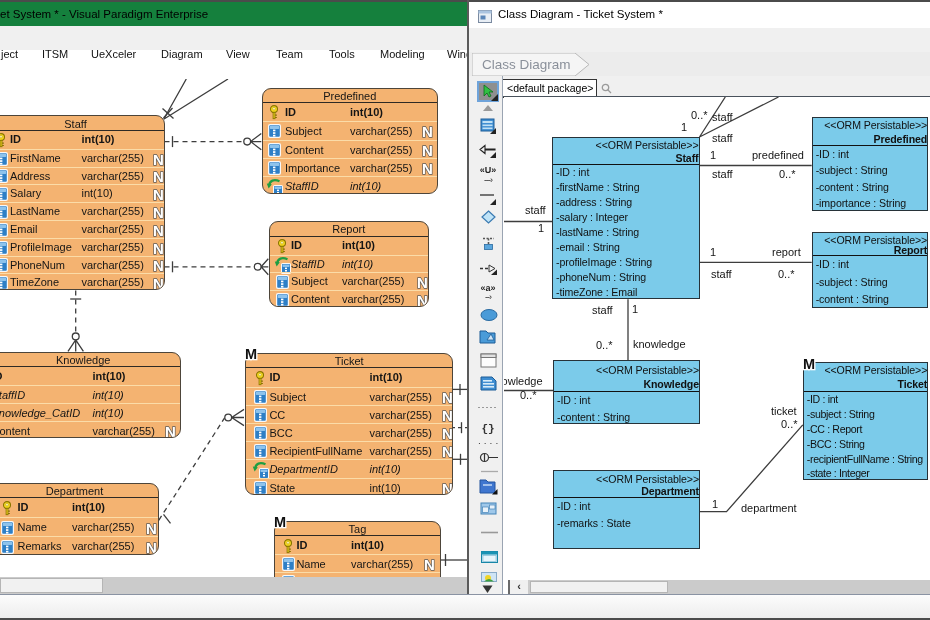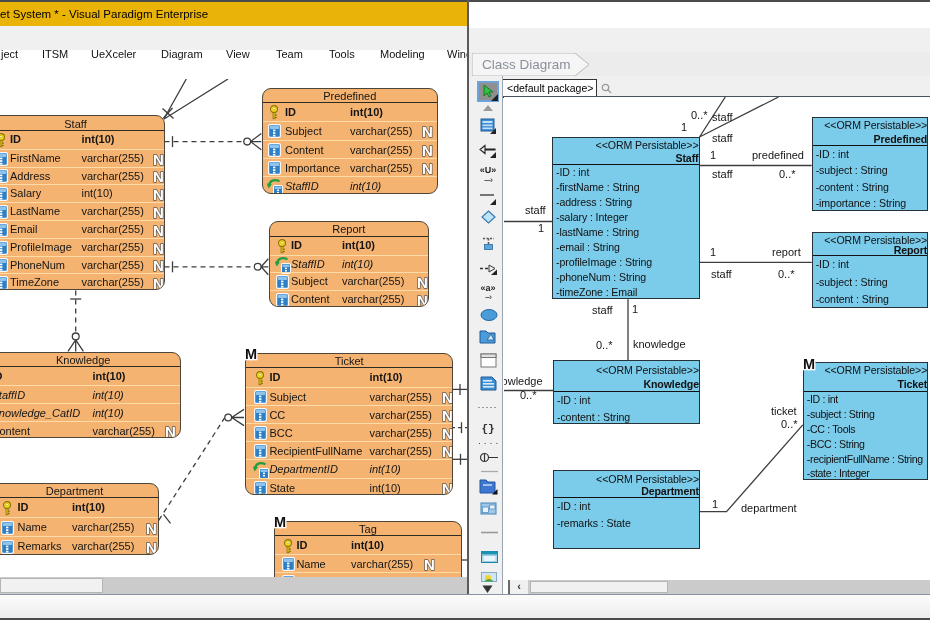--- a/index.html
+++ b/index.html
@@ -16,21 +16,21 @@
 .clsh{position:absolute;left:0;right:0;top:0;text-align:right;border-bottom:1.5px solid #111;padding-top:1.5px}
 .attr{padding-left:3px;white-space:nowrap;overflow:hidden}
 .lb{position:absolute;font-size:11px;color:#151515;white-space:nowrap}
 .tabtxt{position:absolute;font-size:13.5px;color:#8a909a}
 </style></head>
 <body>
 <div id="stage">
 
 <div class="abs" style="left:0;top:0;width:467px;height:620px;overflow:hidden">
   <div class="abs" style="left:0;top:0;width:467px;height:2px;background:#4b4b4b"></div>
-  <div class="abs" style="left:0;top:2px;width:467px;height:26px;background:#eab308">
+  <div class="abs" style="left:0;top:2px;width:467px;height:26px;background:#15803d">
     <div class="abs" style="left:0;top:6px;font-size:11.5px;color:#000">et System * - Visual Paradigm Enterprise</div>
   </div>
   <div class="abs" style="left:0;top:26px;width:467px;height:24px;background:#f0f0f0">
     <div class="mi" style="left:1px">ject</div>
     <div class="mi" style="left:42px">ITSM</div>
     <div class="mi" style="left:91px">UeXceler</div>
     <div class="mi" style="left:161px">Diagram</div>
     <div class="mi" style="left:226px">View</div>
     <div class="mi" style="left:276px">Team</div>
     <div class="mi" style="left:329px">Tools</div>
@@ -487,21 +487,21 @@
 <rect x="5" y="8.2" width="2.4" height="1.7" fill="#fff"></rect>
 <rect x="5" y="10.8" width="2.4" height="1.7" fill="#fff"></rect>
 </svg>
             <span style="left:23.5px">State</span>
             <span style="left:123.6px">int(10)</span>
             <svg style="position:absolute;left:195px;top:2.0999999999999996px" width="15" height="16" viewBox="0 0 15 16">
 <text x="1" y="13" font-family="Liberation Sans, sans-serif" font-size="15" font-weight="bold" fill="#ffffff" stroke="#5a5a5a" stroke-width="1.35" paint-order="stroke">N</text>
 </svg>
           </div>
         </div>
-        <div class="erd" style="left:273.9px;top:442px;width:188px;height:68.6px">
+        <div class="erd" style="left:273.9px;top:442px;width:167px;height:68.6px">
           <div class="erdh" style="height:14.0px;line-height:15.0px">Tag</div>
           <div class="erdr" style="top:14.0px;height:18.2px;line-height:18.2px">
             <svg style="position:absolute;left:7px;top:2.5999999999999996px" width="12" height="15" viewBox="0 0 12 15">
 <circle cx="6" cy="4.1" r="3.5" fill="#f5d820" stroke="#8a7500" stroke-width="1.1"></circle>
 <circle cx="6" cy="3.7" r="1.3" fill="#fdf6c8" stroke="#c0a810" stroke-width="0.6"></circle>
 <rect x="5.1" y="7.3" width="1.9" height="6.4" fill="#f5d820" stroke="#8a7500" stroke-width="0.9"></rect>
 <path d="M7 10.2h1.9M7 12.5h1.9" stroke="#8a7500" stroke-width="1.2"></path>
 </svg>
             <span class="b" style="left:21.5px">ID</span>
             <span class="b" style="left:76px">int(10)</span>
@@ -544,20 +544,28 @@
 <text x="2" y="14" font-family="Liberation Sans, sans-serif" font-size="14.5" font-weight="bold" fill="#111" stroke="#ffffff" stroke-width="2.6" paint-order="stroke">M</text>
 </svg>
   </div>
   <div class="abs" style="left:0;top:577px;width:467px;height:16.5px;background:#cbcbcb">
     <div class="abs" style="left:0;top:0.5px;width:103px;height:15.5px;background:#f1f1f1;border:1px solid #b5b5b5"></div>
   </div>
 </div>
 
 <div class="abs" style="left:469px;top:0;width:461px;height:620px;overflow:hidden">
   <div class="abs" style="left:0;top:0;width:461px;height:2px;background:#4b4b4b"></div>
+  <div class="abs" style="left:0;top:2px;width:461px;height:26px;background:#fff">
+    <svg class="abs" style="left:9px;top:8px" width="14" height="13" viewBox="0 0 14 13">
+      <rect x="0.5" y="0.5" width="13" height="12" fill="#e8eef5" stroke="#7a8aa0"></rect>
+      <rect x="0.5" y="0.5" width="13" height="3" fill="#aac4e0"></rect>
+      <rect x="2.5" y="5.5" width="5" height="4" fill="#5a86b8"></rect>
+    </svg>
+    <div class="abs" style="left:29px;top:6px;font-size:11.5px;color:#000">Class Diagram - Ticket System *</div>
+  </div>
   <div class="abs" style="left:0;top:28px;width:461px;height:24px;background:#f0f0f0">
     <div class="mi" style="left:19px">Dash</div>
     <div class="mi" style="left:63px">Project</div>
     <div class="mi" style="left:129px">ITSM</div>
     <div class="mi" style="left:176px">UeXceler</div>
     <div class="mi" style="left:248px">Diagram</div>
     <div class="mi" style="left:316px">View</div>
     <div class="mi" style="left:366px">Team</div>
     <div class="mi" style="left:416px">Tools</div>
   </div>
@@ -647,21 +655,21 @@
           <div style="position:absolute;left:0;top:31.0px;right:0;padding-top:0px">
             <div class="attr" style="height:16.5px;line-height:16.5px;">-ID : int</div>
             <div class="attr" style="height:16.5px;line-height:16.5px;">-content : String</div>
           </div>
         </div>
         <div class="cls" style="left:298.8px;top:264.5px;width:125.5px;height:118.9px">
           <div class="clsh" style="height:29.5px;line-height:13.8px">&lt;&lt;ORM Persistable&gt;&gt;<br><b>Ticket</b></div>
           <div style="position:absolute;left:0;top:29.5px;right:0;padding-top:0px">
             <div class="attr" style="height:14.9px;line-height:14.9px;letter-spacing:-0.35px">-ID : int</div>
             <div class="attr" style="height:14.9px;line-height:14.9px;letter-spacing:-0.35px">-subject : String</div>
-            <div class="attr" style="height:14.9px;line-height:14.9px;letter-spacing:-0.35px">-CC : Tools</div>
+            <div class="attr" style="height:14.9px;line-height:14.9px;letter-spacing:-0.35px">-CC : Report</div>
             <div class="attr" style="height:14.9px;line-height:14.9px;letter-spacing:-0.35px">-BCC : String</div>
             <div class="attr" style="height:14.9px;line-height:14.9px;letter-spacing:-0.35px">-recipientFullName : String</div>
             <div class="attr" style="height:14.9px;line-height:14.9px;letter-spacing:-0.35px">-state : Integer</div>
           </div>
         </div>
         <div class="cls" style="left:49px;top:373px;width:147px;height:78.69999999999999px">
           <div class="clsh" style="height:26.5px;line-height:12.2px">&lt;&lt;ORM Persistable&gt;&gt;<br><b>Department</b></div>
           <div style="position:absolute;left:0;top:26.5px;right:0;padding-top:0px">
             <div class="attr" style="height:17.4px;line-height:17.4px;">-ID : int</div>
             <div class="attr" style="height:17.4px;line-height:17.4px;">-remarks : State</div>

